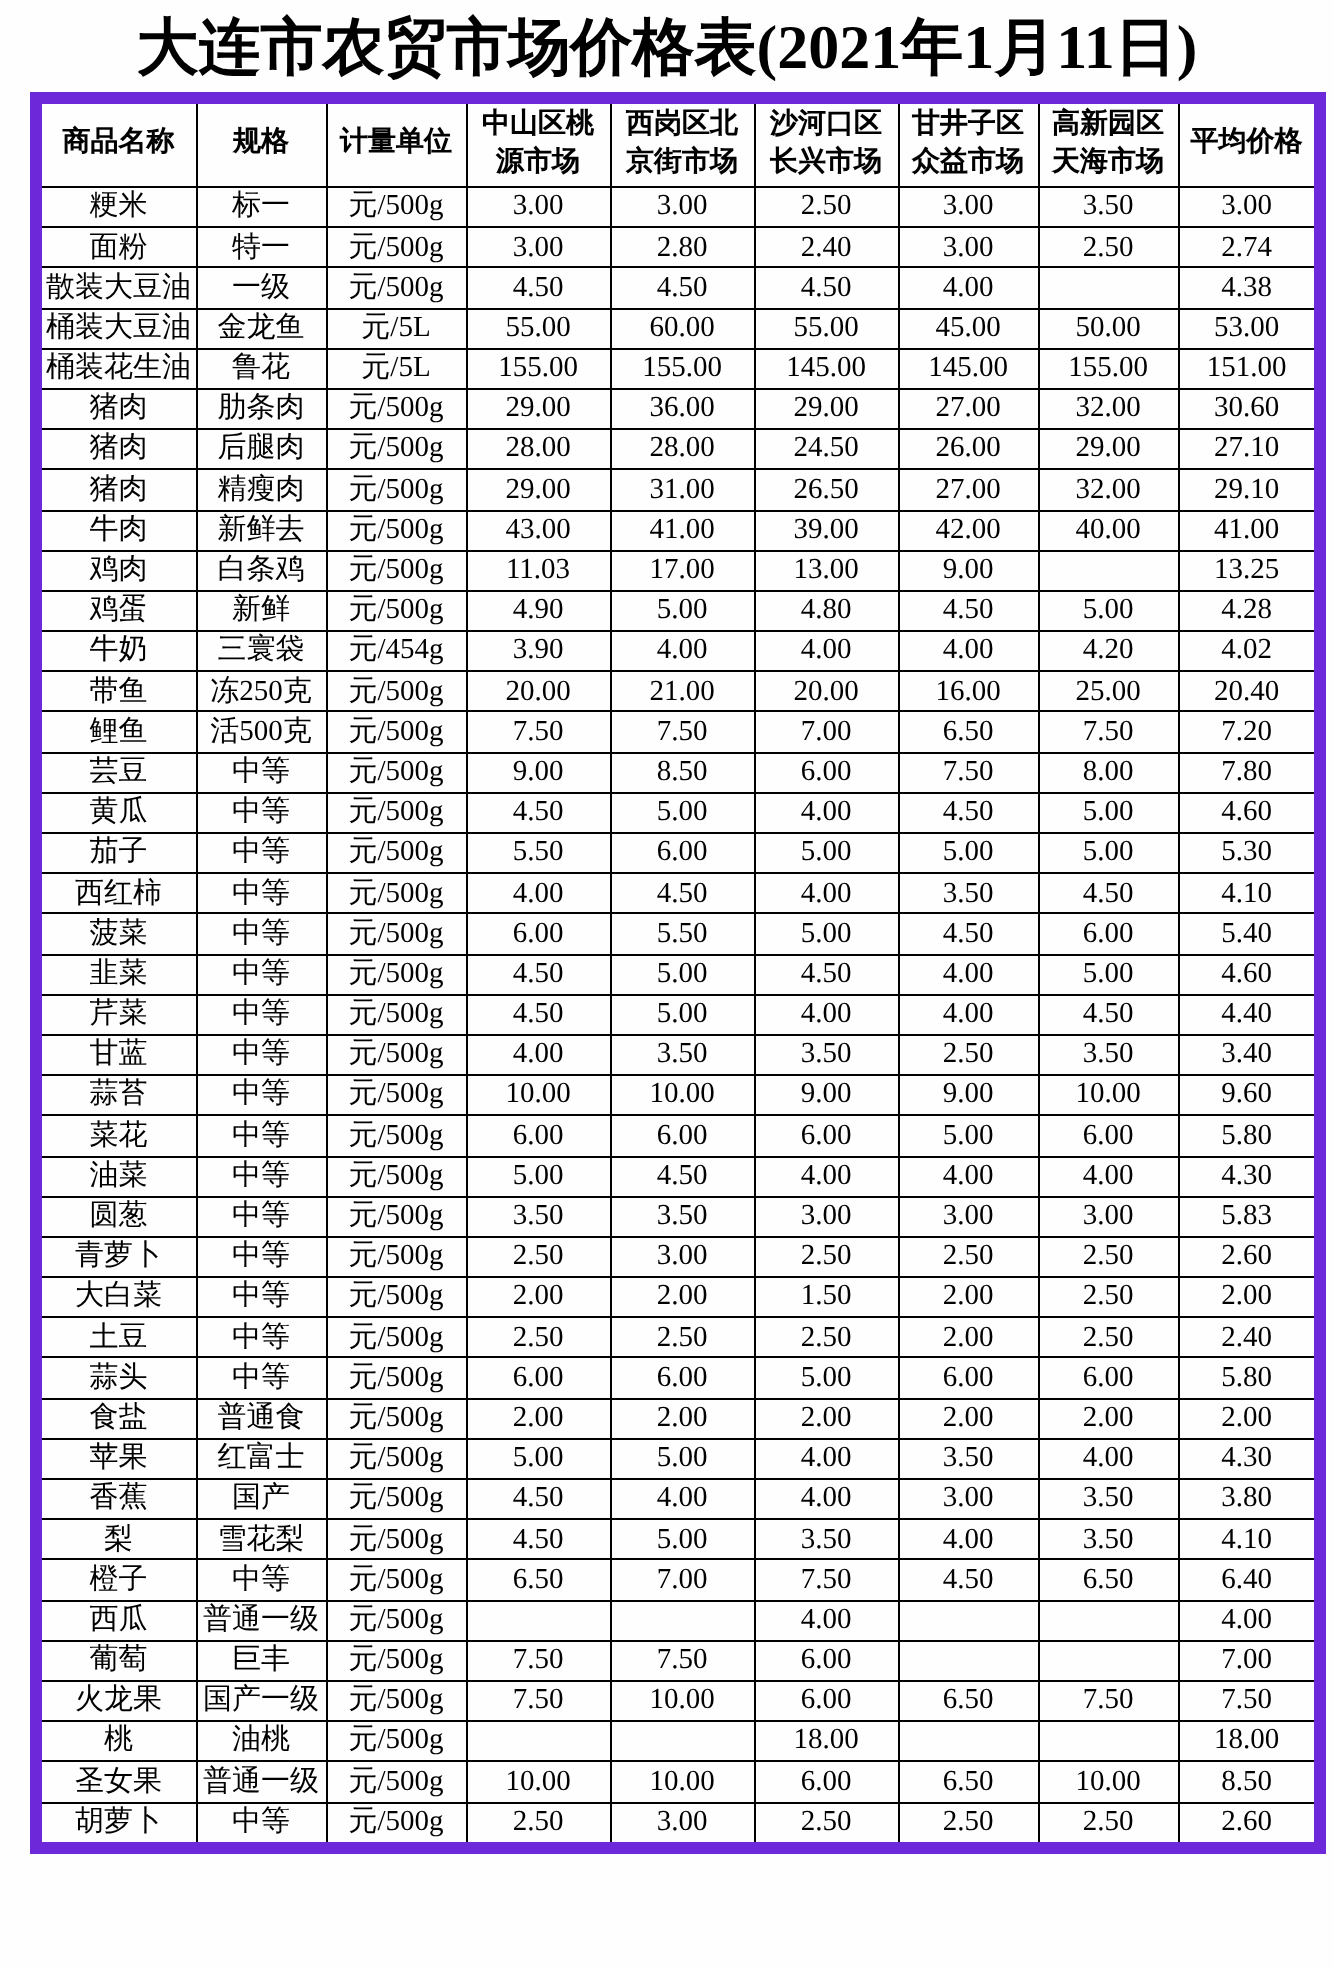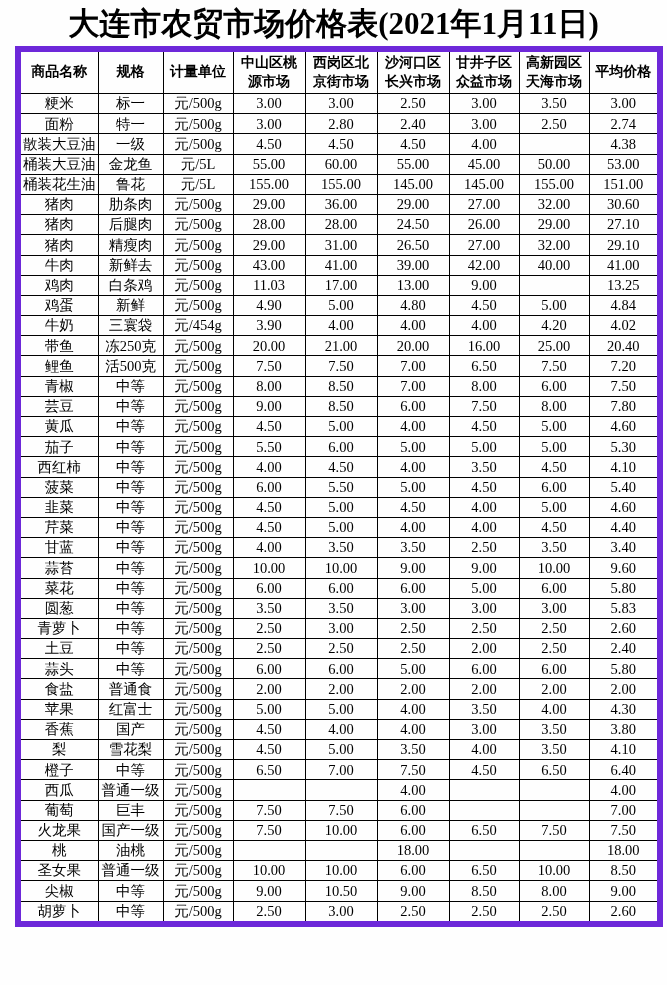--- a/index.html
+++ b/index.html
@@ -201,21 +201,21 @@
         </tr>
         <tr>
           <td>鸡蛋</td>
           <td>新鲜</td>
           <td>元/500g</td>
           <td>4.90</td>
           <td>5.00</td>
           <td>4.80</td>
           <td>4.50</td>
           <td>5.00</td>
-          <td>4.84</td>
+          <td>4.28</td>
         </tr>
         <tr>
           <td>牛奶</td>
           <td>三寰袋</td>
           <td>元/454g</td>
           <td>3.90</td>
           <td>4.00</td>
           <td>4.00</td>
           <td>4.00</td>
           <td>4.20</td>
@@ -237,31 +237,20 @@
           <td>活500克</td>
           <td>元/500g</td>
           <td>7.50</td>
           <td>7.50</td>
           <td>7.00</td>
           <td>6.50</td>
           <td>7.50</td>
           <td>7.20</td>
         </tr>
         <tr>
-          <td>青椒</td>
-          <td>中等</td>
-          <td>元/500g</td>
-          <td>8.00</td>
-          <td>8.50</td>
-          <td>7.00</td>
-          <td>8.00</td>
-          <td>6.00</td>
-          <td>7.50</td>
-        </tr>
-        <tr>
           <td>芸豆</td>
           <td>中等</td>
           <td>元/500g</td>
           <td>9.00</td>
           <td>8.50</td>
           <td>6.00</td>
           <td>7.50</td>
           <td>8.00</td>
           <td>7.80</td>
         </tr>
@@ -358,40 +347,62 @@
           <td>中等</td>
           <td>元/500g</td>
           <td>6.00</td>
           <td>6.00</td>
           <td>6.00</td>
           <td>5.00</td>
           <td>6.00</td>
           <td>5.80</td>
         </tr>
         <tr>
+          <td>油菜</td>
+          <td>中等</td>
+          <td>元/500g</td>
+          <td>5.00</td>
+          <td>4.50</td>
+          <td>4.00</td>
+          <td>4.00</td>
+          <td>4.00</td>
+          <td>4.30</td>
+        </tr>
+        <tr>
           <td>圆葱</td>
           <td>中等</td>
           <td>元/500g</td>
           <td>3.50</td>
           <td>3.50</td>
           <td>3.00</td>
           <td>3.00</td>
           <td>3.00</td>
           <td>5.83</td>
         </tr>
         <tr>
           <td>青萝卜</td>
           <td>中等</td>
           <td>元/500g</td>
           <td>2.50</td>
           <td>3.00</td>
           <td>2.50</td>
           <td>2.50</td>
           <td>2.50</td>
           <td>2.60</td>
+        </tr>
+        <tr>
+          <td>大白菜</td>
+          <td>中等</td>
+          <td>元/500g</td>
+          <td>2.00</td>
+          <td>2.00</td>
+          <td>1.50</td>
+          <td>2.00</td>
+          <td>2.50</td>
+          <td>2.00</td>
         </tr>
         <tr>
           <td>土豆</td>
           <td>中等</td>
           <td>元/500g</td>
           <td>2.50</td>
           <td>2.50</td>
           <td>2.50</td>
           <td>2.00</td>
           <td>2.50</td>
@@ -510,31 +521,20 @@
         <tr>
           <td>圣女果</td>
           <td>普通一级</td>
           <td>元/500g</td>
           <td>10.00</td>
           <td>10.00</td>
           <td>6.00</td>
           <td>6.50</td>
           <td>10.00</td>
           <td>8.50</td>
-        </tr>
-        <tr>
-          <td>尖椒</td>
-          <td>中等</td>
-          <td>元/500g</td>
-          <td>9.00</td>
-          <td>10.50</td>
-          <td>9.00</td>
-          <td>8.50</td>
-          <td>8.00</td>
-          <td>9.00</td>
         </tr>
         <tr>
           <td>胡萝卜</td>
           <td>中等</td>
           <td>元/500g</td>
           <td>2.50</td>
           <td>3.00</td>
           <td>2.50</td>
           <td>2.50</td>
           <td>2.50</td>

